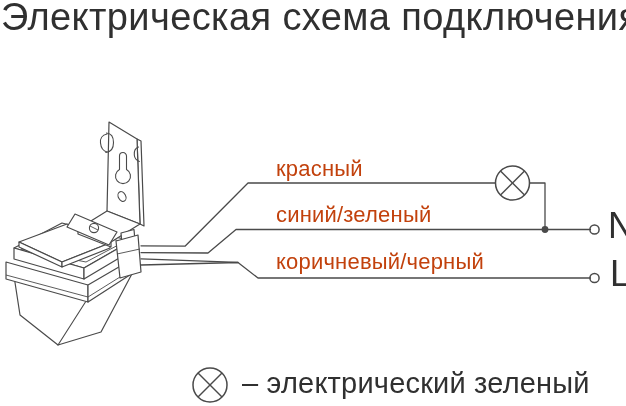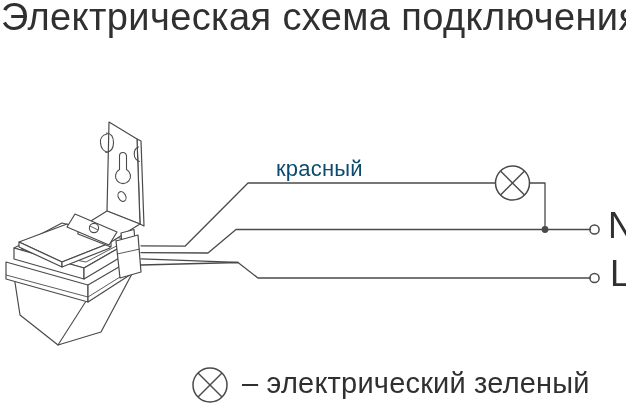--- a/index.html
+++ b/index.html
@@ -11,21 +11,21 @@
     overflow:hidden;
   }
   .page-title{
     position:absolute;left:1px;top:-4px;
     font-size:38px;font-weight:300;letter-spacing:.4px;
     color:#303030;white-space:nowrap;line-height:1.15;
   }
   .wire-label{
     position:absolute;
     font-size:22px;font-weight:300;letter-spacing:.2px;
-    color:#0c4a6e;white-space:nowrap;line-height:1;
+    color:#c2410c;white-space:nowrap;line-height:1;
   }
   #lbl-red{left:276px;top:158px;}
   #lbl-blue{left:276px;top:204px;}
   #lbl-brown{left:276px;top:251px;}
   .terminal-label{
     position:absolute;
     font-size:36px;font-weight:300;color:#303030;line-height:1;white-space:nowrap;
   }
   #term-n{left:608px;top:208px;}
   #term-l{left:610px;top:256px;}
@@ -123,18 +123,20 @@
     <circle class="lamp" cx="594.5" cy="278" r="4.6" fill="#ffffff"></circle>
 
     <g>
       <circle class="lamp" cx="210" cy="385" r="17"></circle>
       <line class="lamp" x1="198" y1="373" x2="222" y2="397"></line>
       <line class="lamp" x1="222" y1="373" x2="198" y2="397"></line>
     </g>
   </svg>
 
   <div class="wire-label" id="lbl-red">красный</div>
+  <div class="wire-label" id="lbl-blue">синий/зеленый</div>
+  <div class="wire-label" id="lbl-brown">коричневый/черный</div>
 
   <div class="terminal-label" id="term-n">N</div>
   <div class="terminal-label" id="term-l">L</div>
 
   <div class="legend-text">– электрический зеленый</div>
 </div>
 
 </body></html>

